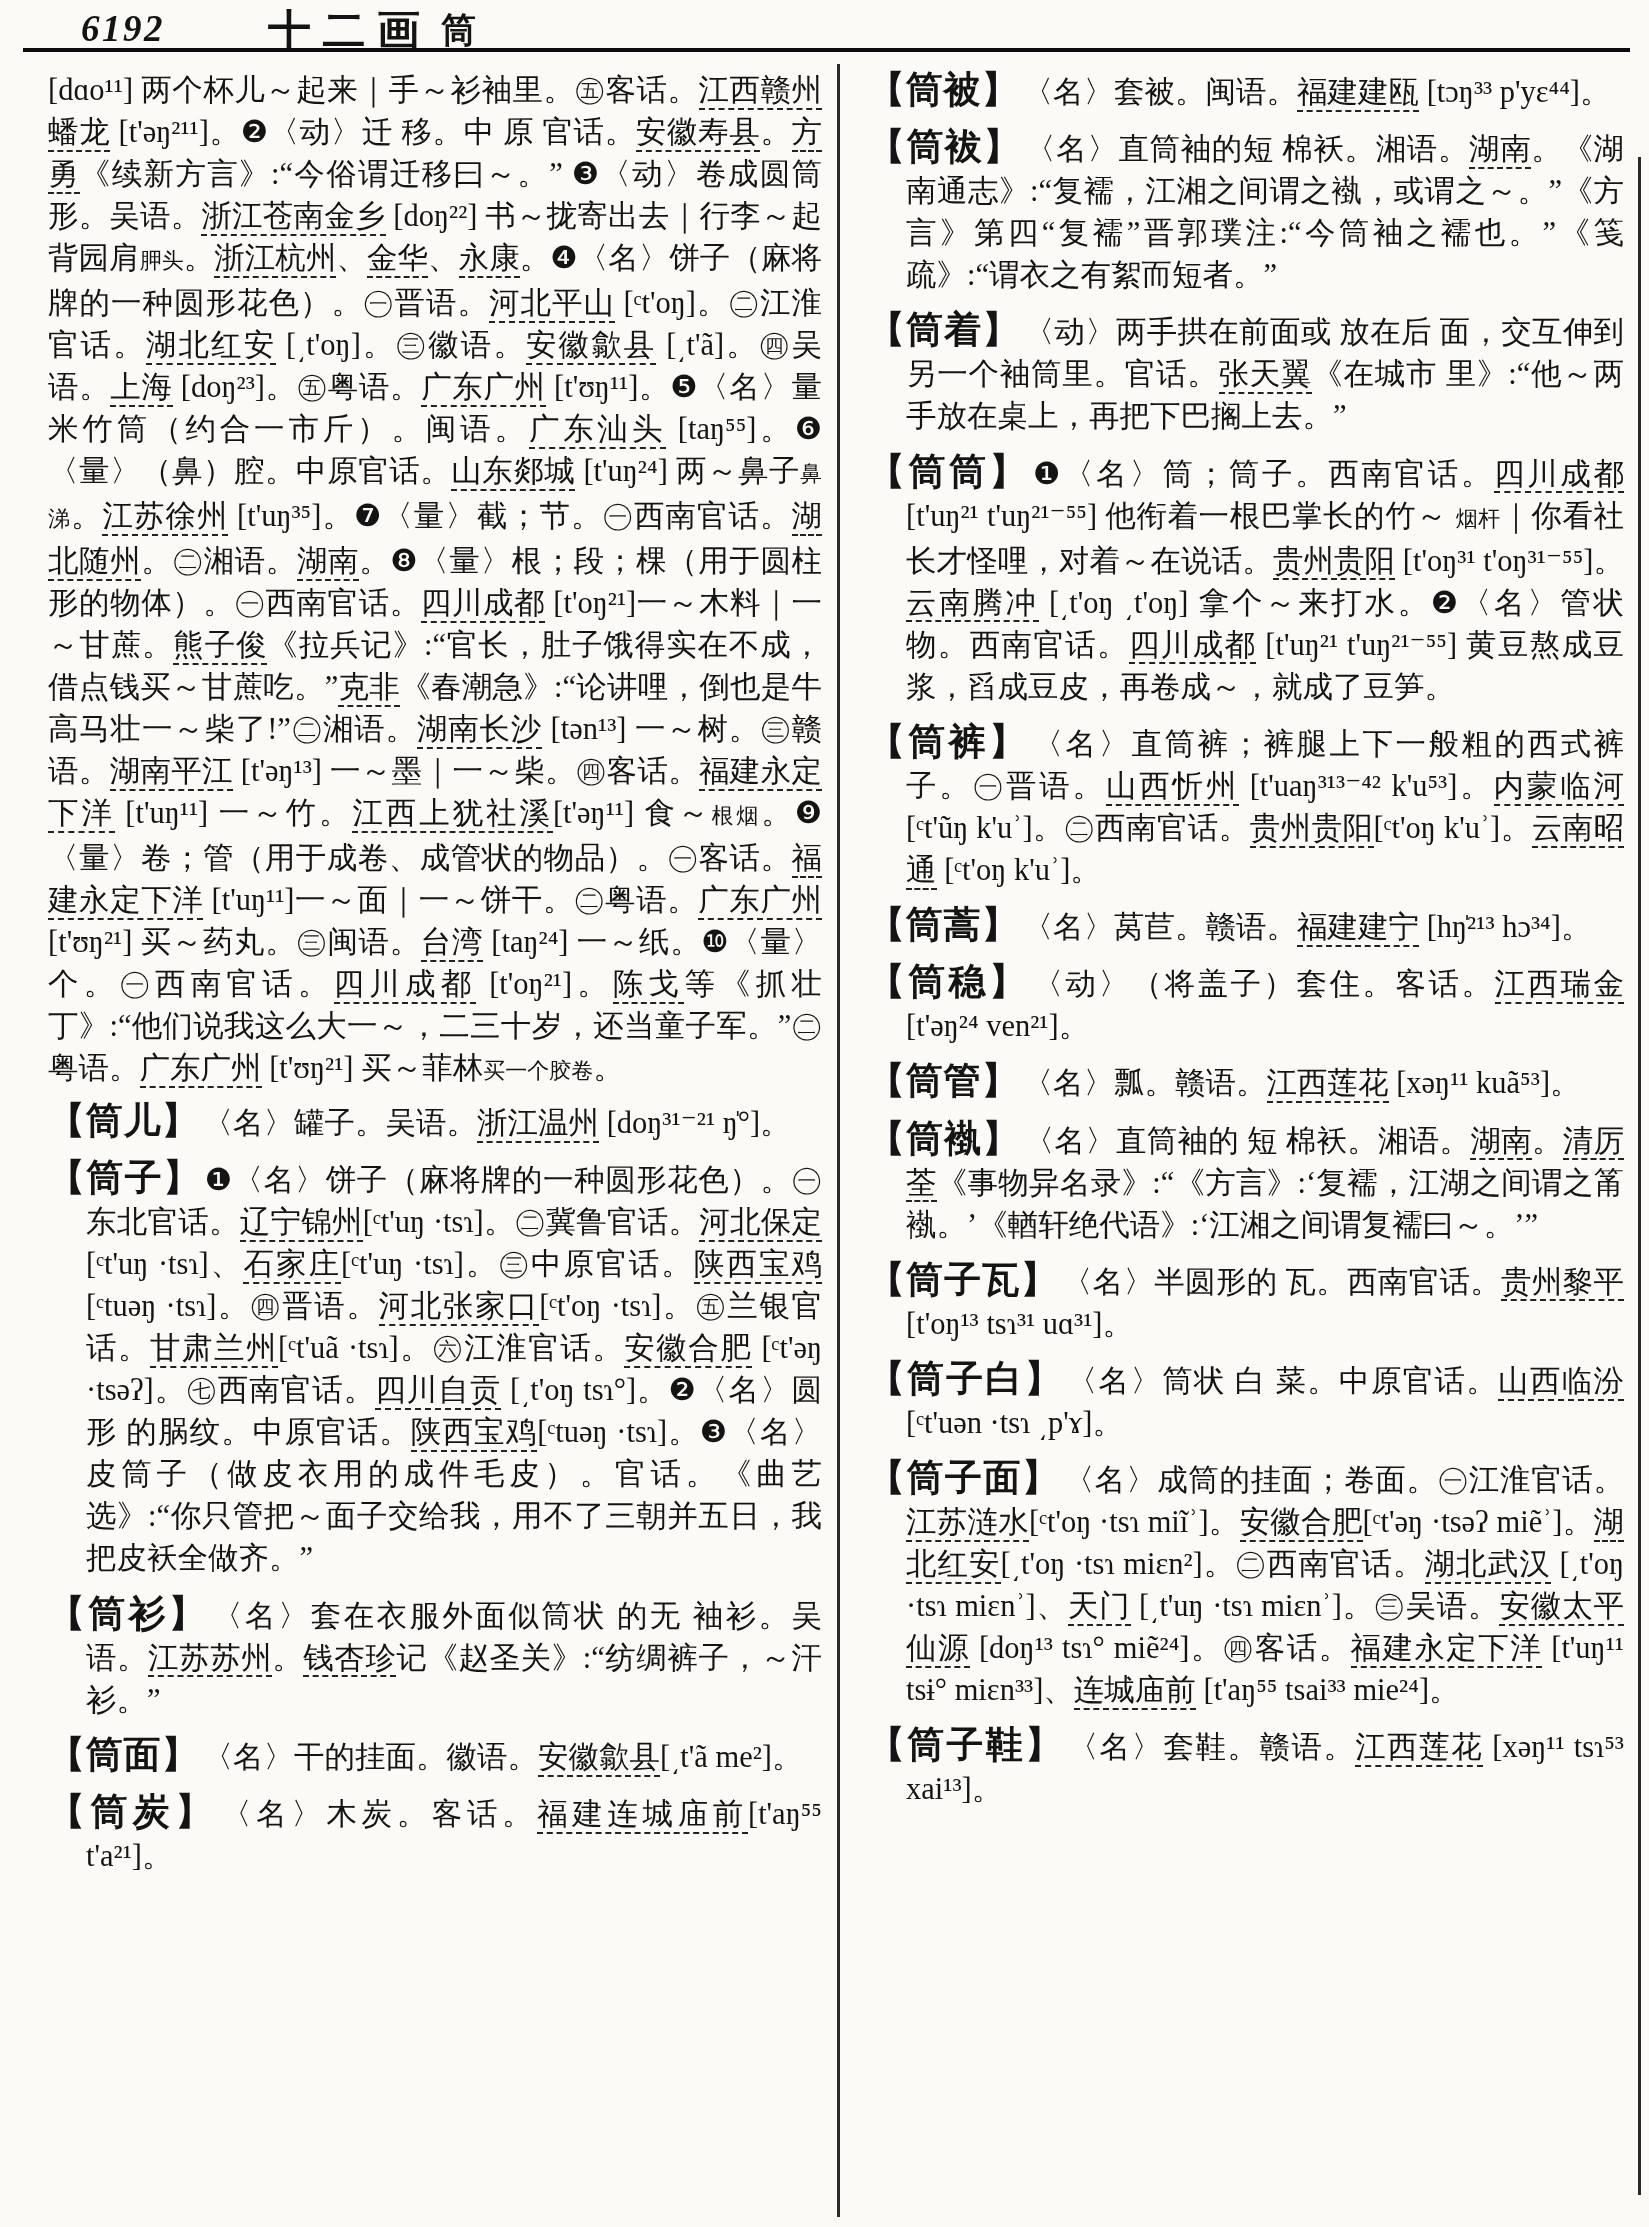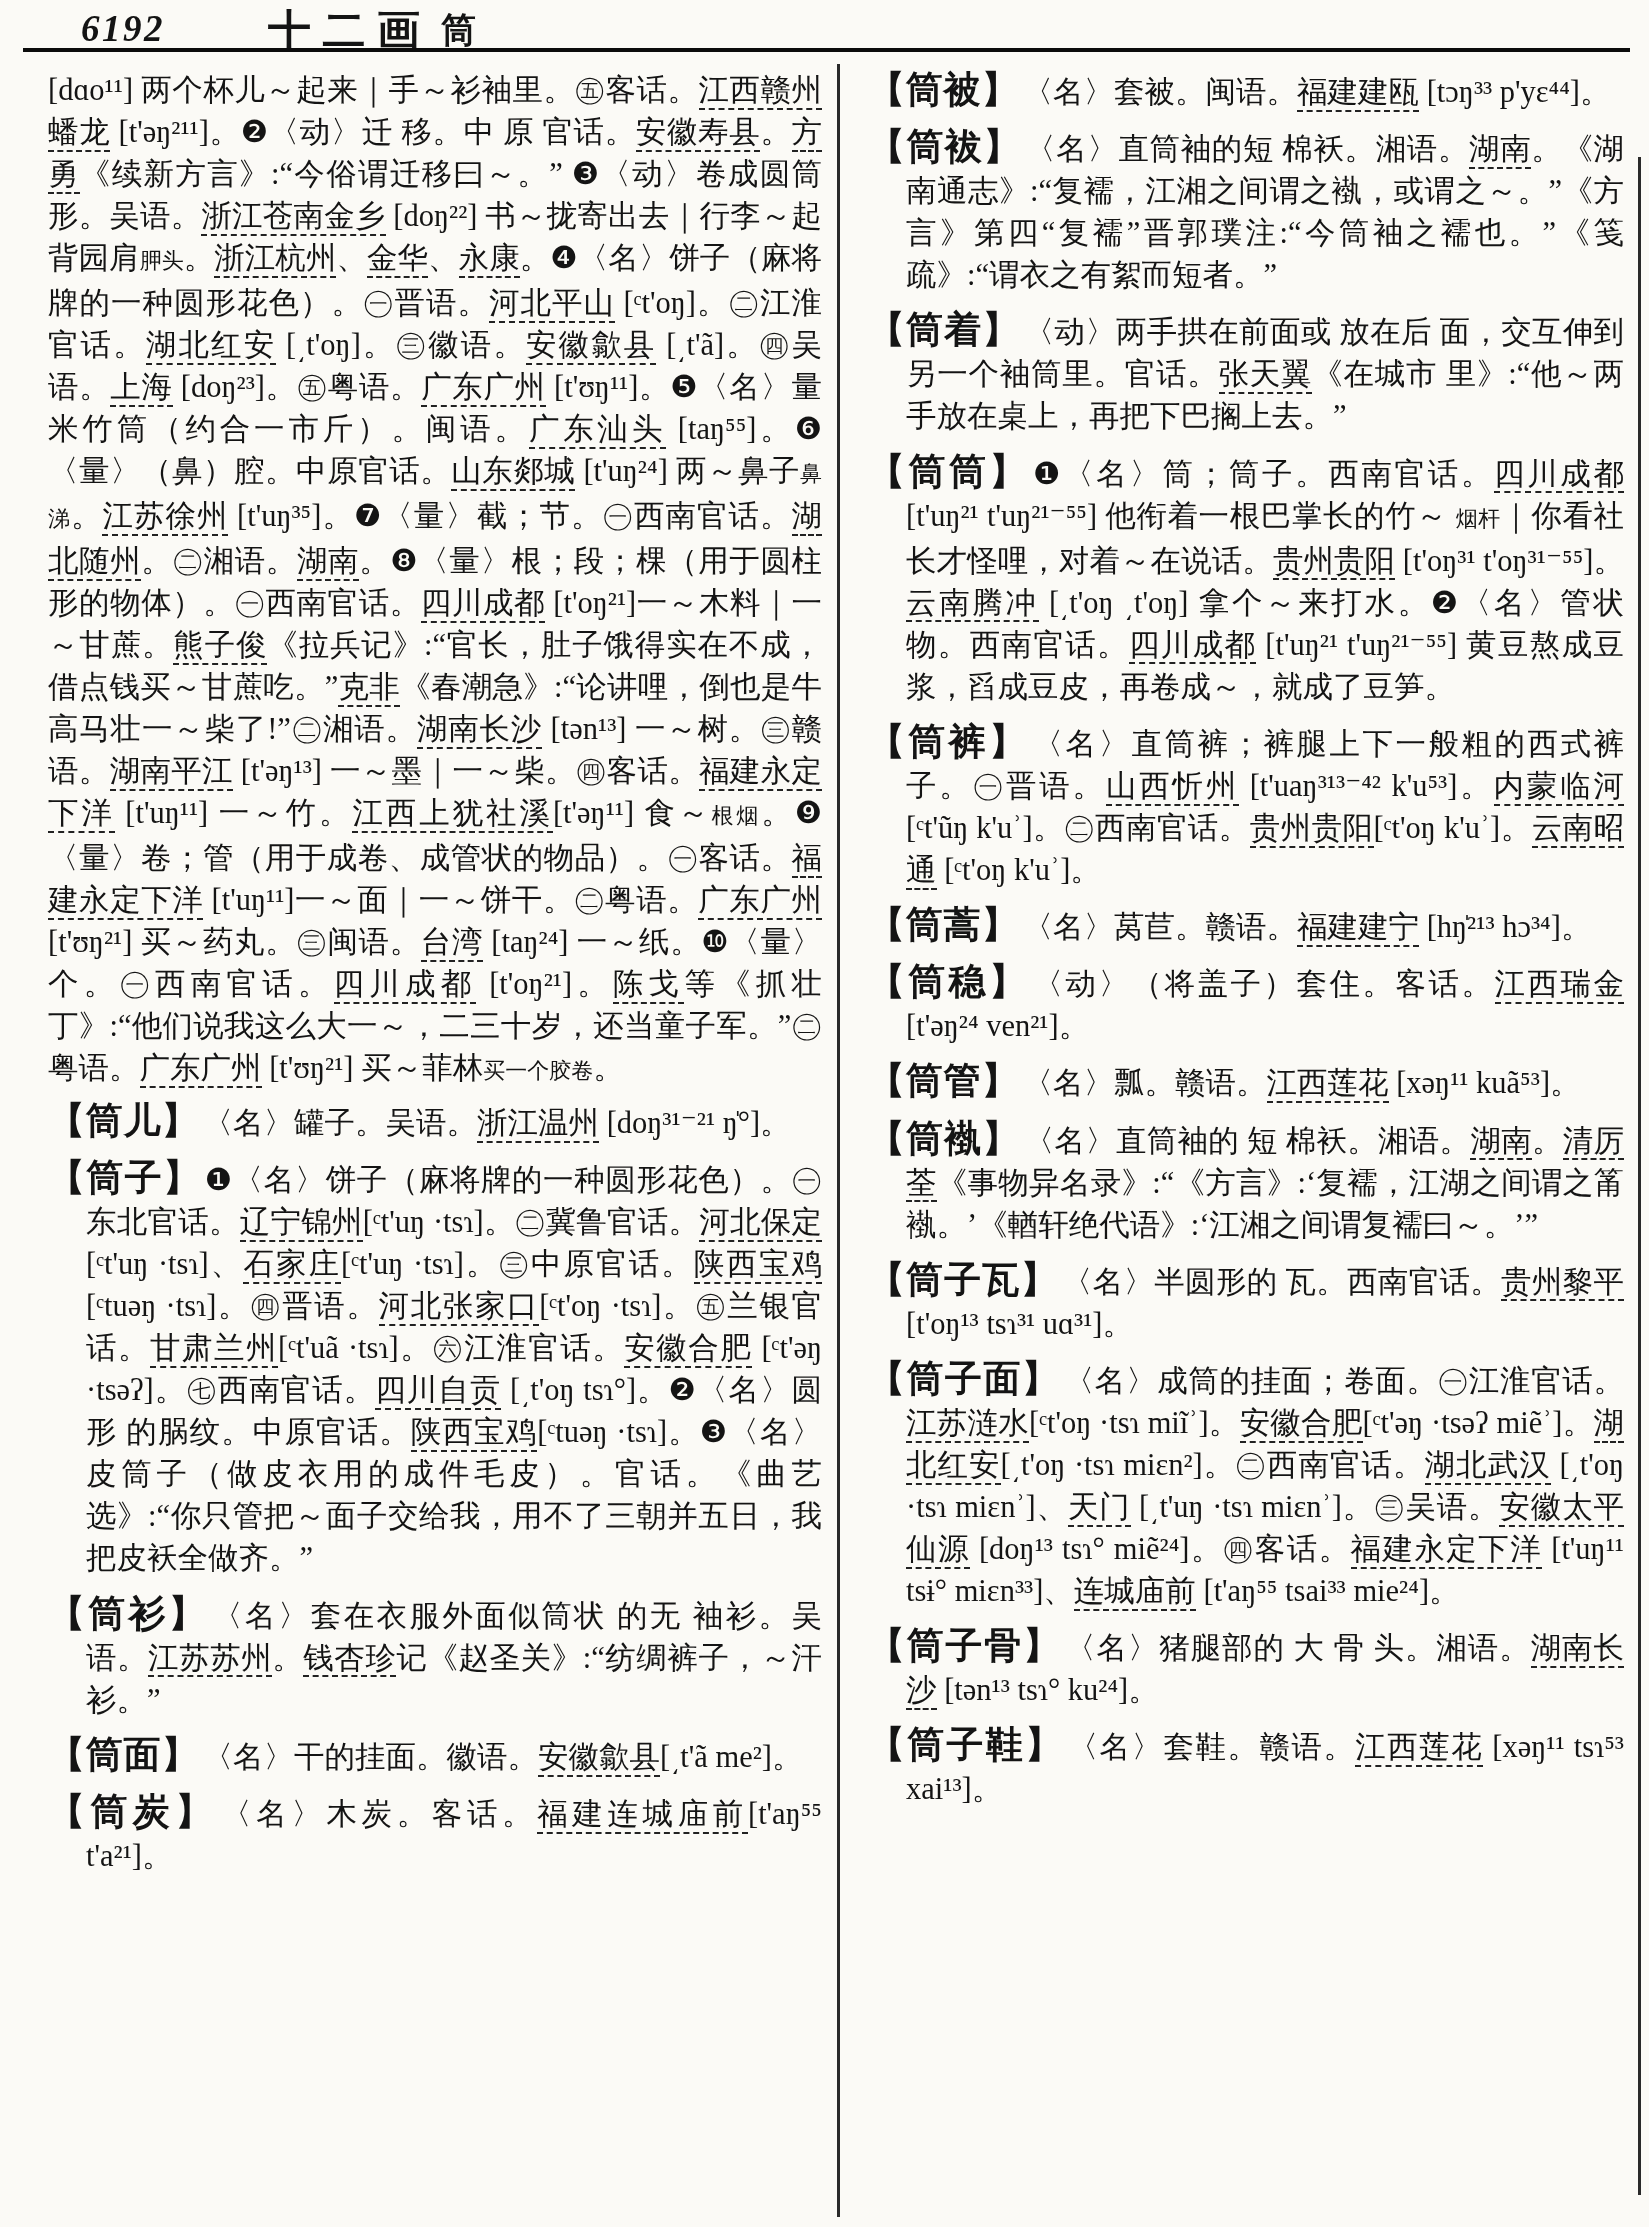--- a/index.html
+++ b/index.html
@@ -74,23 +74,23 @@
 
   <div class="entry"><span class="head">【筒稳】</span><span class="body">〈动〉（将盖子）套住。客话。<u class="pl">江西瑞金</u>[t'əŋ²⁴ ven²¹]。</span></div>
 
   <div class="entry"><span class="head">【筒管】</span><span class="body">〈名〉瓢。赣语。<u class="pl">江西莲花</u> [xəŋ¹¹ kuã⁵³]。</span></div>
 
   <div class="entry"><span class="head">【筒褹】</span><span class="body">〈名〉直筒袖的 短 棉袄。湘语。<u class="pl">湖南</u>。<u class="pl">清厉荃</u>《事物异名录》:“《方言》:‘复襦，江湖之间谓之筩褹。’《輶轩绝代语》:‘江湘之间谓复襦曰～。’”</span></div>
 
 
   <div class="entry"><span class="head">【筒子瓦】</span><span class="body">〈名〉半圆形的 瓦。西南官话。<u class="pl">贵州黎平</u> [t'oŋ¹³ tsɿ³¹ uɑ³¹]。</span></div>
 
+  <div class="entry"><span class="head">【筒子白】</span><span class="body">〈名〉筒状 白 菜。中原官话。<u class="pl">山西临汾</u> [ᶜt'uən ·tsɿ ͵p'ɤ]。</span></div>
 
   <div class="entry"><span class="head">【筒子面】</span><span class="body">〈名〉成筒的挂面；卷面。㊀江淮官话。<u class="pl">江苏涟水</u>[ᶜt'oŋ ·tsɿ miĩʾ]。<u class="pl">安徽合肥</u>[ᶜt'əŋ ·tsəʔ miẽʾ]。<u class="pl">湖北红安</u>[͵t'oŋ ·tsɿ miɛn²]。㊁西南官话。<u class="pl">湖北武汉</u> [͵t'oŋ ·tsɿ miɛnʾ]、<u class="pl">天门</u> [͵t'uŋ ·tsɿ miɛnʾ]。㊂吴语。<u class="pl">安徽太平仙源</u> [doŋ¹³ tsɿ° miẽ²⁴]。㊃客话。<u class="pl">福建永定下洋</u> [t'uŋ¹¹ tsɨ° miɛn³³]、<u class="pl">连城庙前</u> [t'aŋ⁵⁵ tsai³³ mie²⁴]。</span></div>
 
-  <div class="entry"><span class="head">【筒子骨】</span><span class="body">〈名〉猪腿部的 大 骨 头。湘语。<u class="pl">湖南长沙</u> [tən¹³ tsɿ° ku²⁴]。</span></div>
 
   <div class="entry"><span class="head">【筒子鞋】</span><span class="body">〈名〉套鞋。赣语。<u class="pl">江西莲花</u> [xəŋ¹¹ tsɿ⁵³ xai¹³]。</span></div>
 </div>
   </div>
 
 </div>
 
 
 </body></html>

